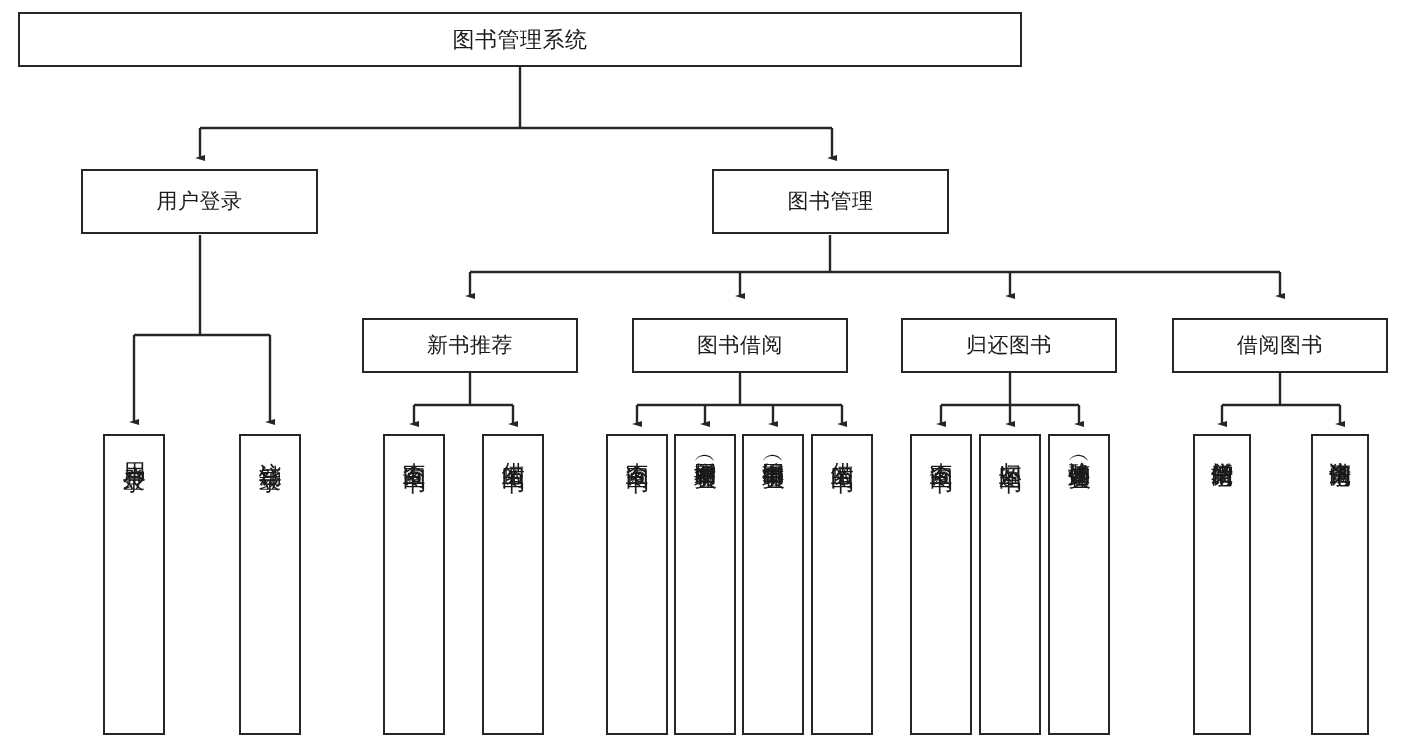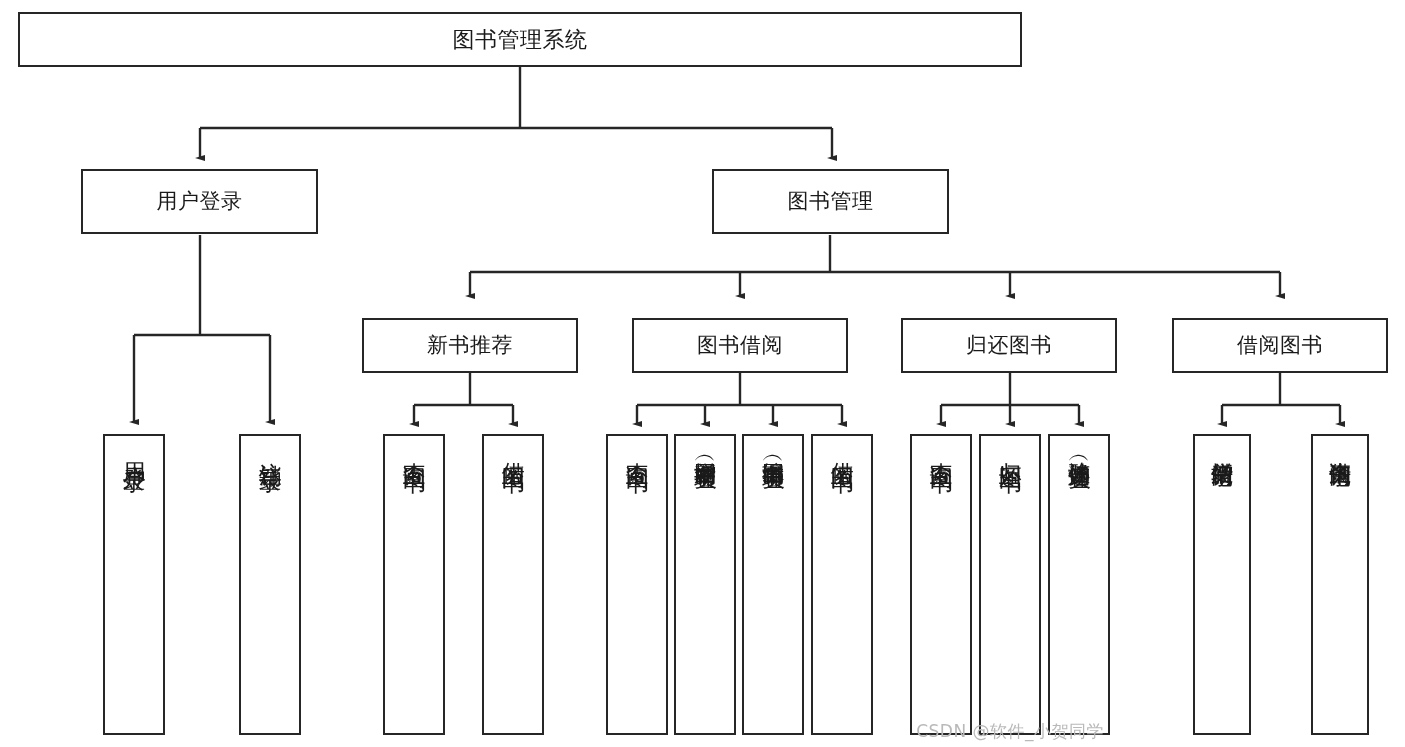--- a/index.html
+++ b/index.html
@@ -166,14 +166,13 @@
     <span class="label">确认归还（管理员）</span>
   </div>
 
   <div class="node vert tall" style="left:1193px;top:434px;width:58px;height:301px;">
     <span class="label">新增借阅记录</span>
   </div>
   <div class="node vert tall" style="left:1311px;top:434px;width:58px;height:301px;">
     <span class="label">查询借阅记录</span>
   </div>
 
-  <div class="watermark">CSDN @软件_小贺同学</div>
 </div>
 
 </body></html>

